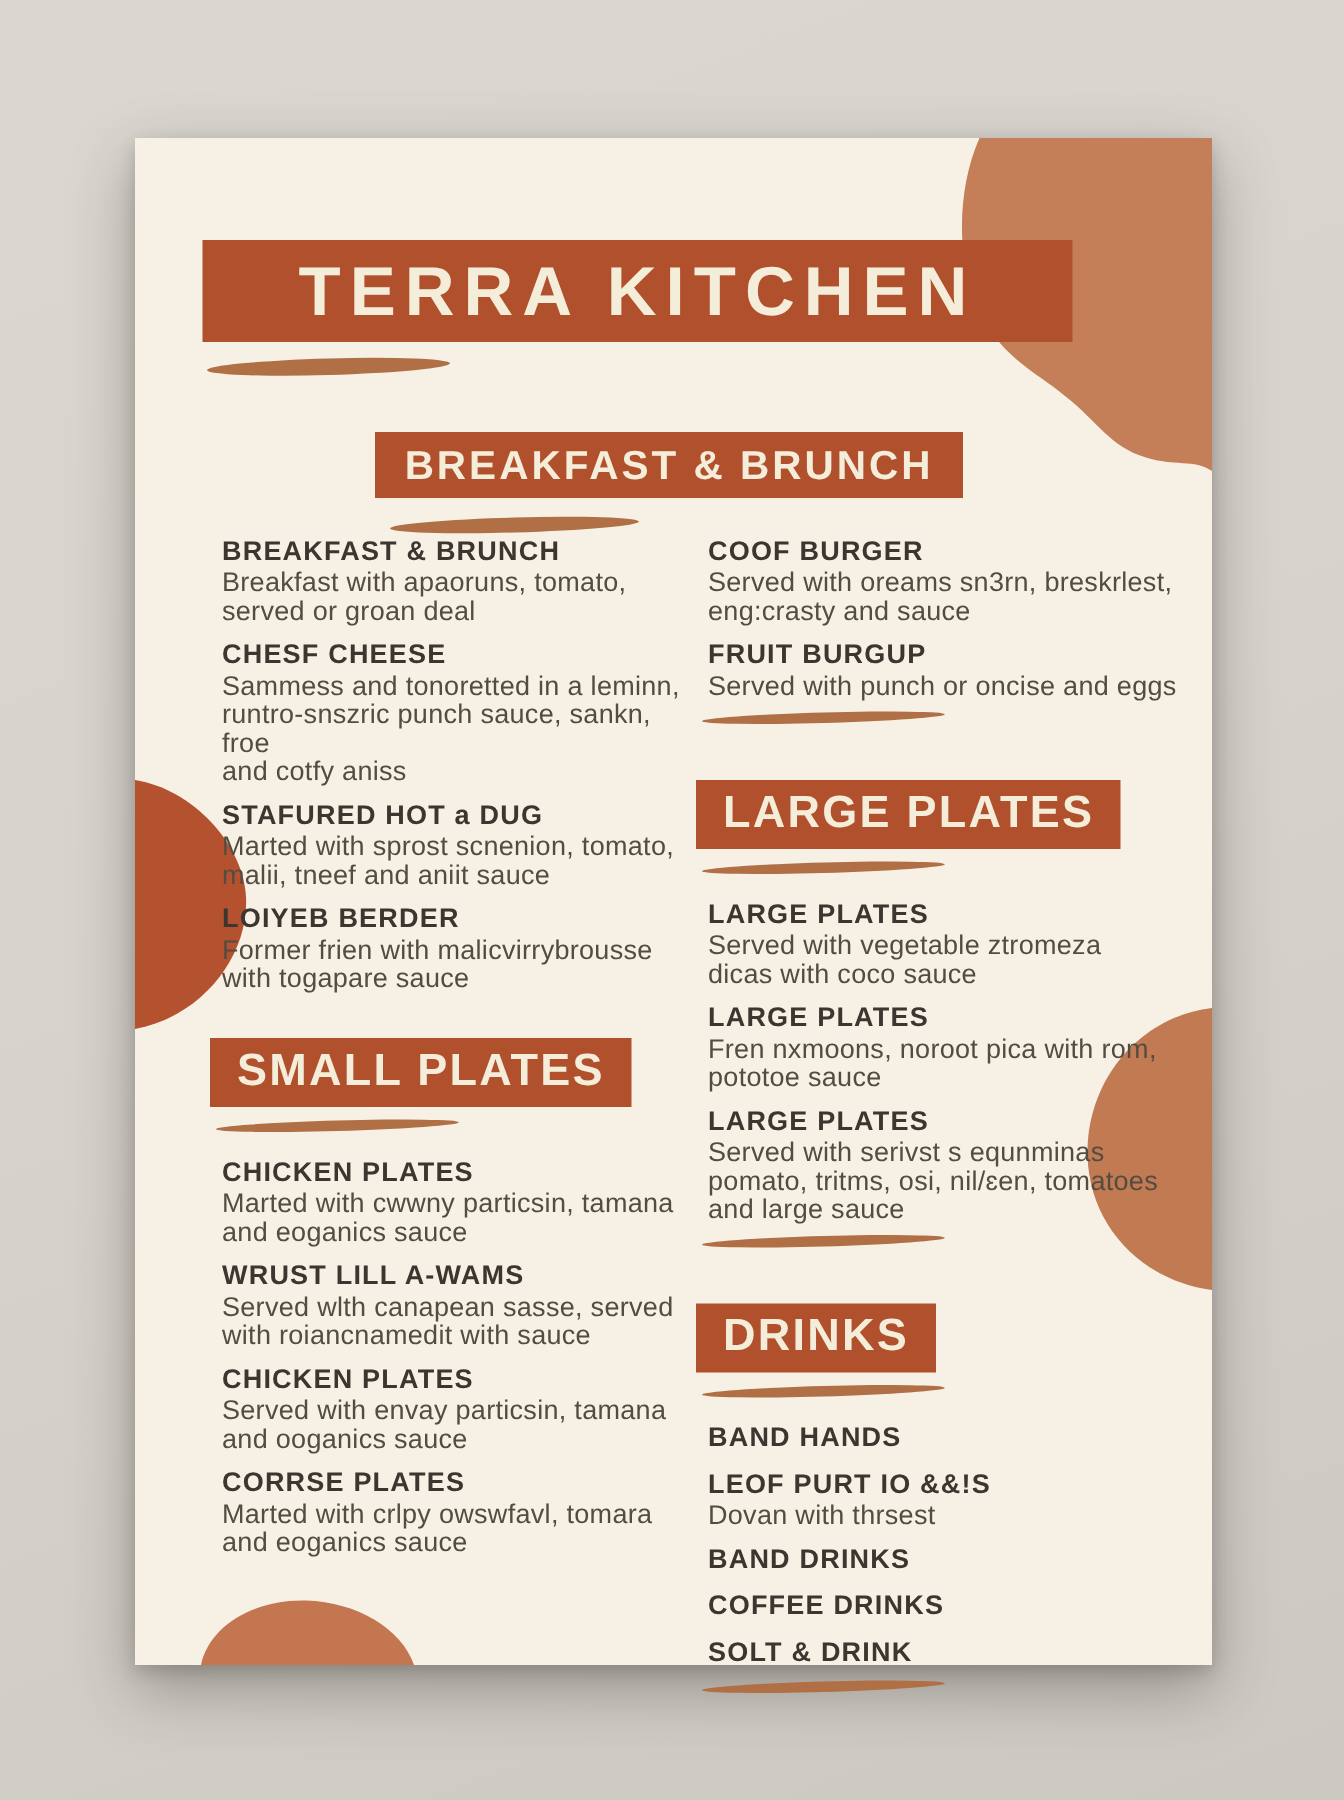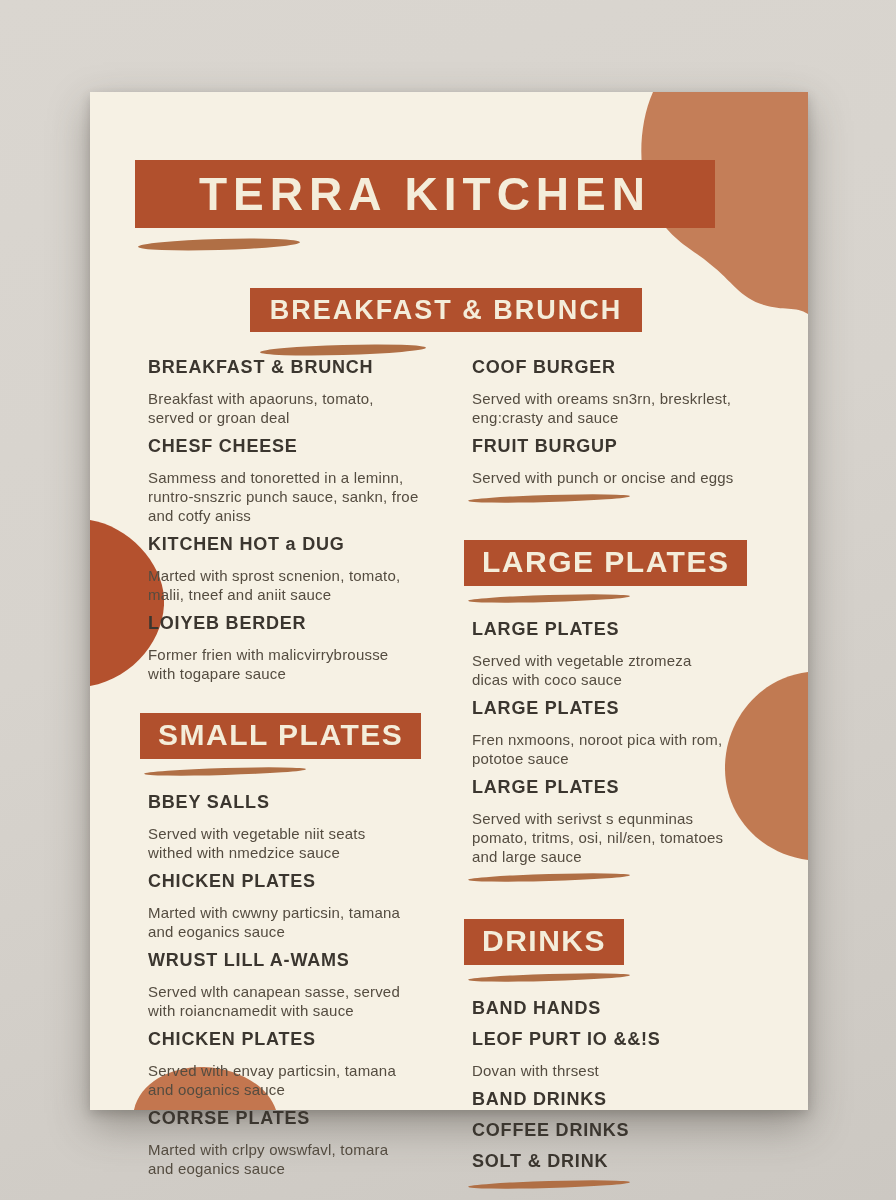--- a/index.html
+++ b/index.html
@@ -43,21 +43,21 @@
 
   .column{position:absolute;top:264px;width:316px;}
   .column-left{left:58px;}
   .column-right{left:382px;}
 
   .menu-item{margin-bottom:8px;}
   .item-name{
     color:var(--name);font-weight:700;font-size:18px;letter-spacing:.8px;
     line-height:22px;
   }
-  .item-desc{color:var(--desc);font-size:15px;line-height:19px;letter-spacing:.2px;margin-top:11px;}
+  .item-desc{color:var(--desc);font-size:18px;line-height:19px;letter-spacing:.2px;margin-top:1px;}
   .menu-item.compact{margin-bottom:9px;}
 
   .section-banner{
     display:inline-block;background:var(--banner);color:var(--banner-text);
     font-weight:700;font-size:30px;letter-spacing:1.5px;
     padding:5px 18px 7px 18px;margin:22px 0 0 -8px;
   }
   .column .swoosh{display:block;width:162px;height:7px;margin:5px 0 16px -4px;}
   .section-banner + .swoosh{margin-top:9px;}
 </style>
@@ -89,29 +89,26 @@
     </div>
     <div class="swoosh swoosh-subtitle"></div>
 
     <div class="column column-left"><div class="menu-item">
           <div class="item-name">BREAKFAST &amp; BRUNCH</div>
           <div class="item-desc">Breakfast with apaoruns, tomato,<br>served or groan deal</div>
         </div><div class="menu-item">
           <div class="item-name">CHESF CHEESE</div>
           <div class="item-desc">Sammess and tonoretted in a leminn,<br>runtro-snszric punch sauce, sankn, froe<br>and cotfy aniss</div>
         </div><div class="menu-item">
-          <div class="item-name">KITCHEN HOT a DUG</div>
+          <div class="item-name">STAFURED HOT a DUG</div>
           <div class="item-desc">Marted with sprost scnenion, tomato,<br>malii, tneef and aniit sauce</div>
         </div><div class="menu-item">
           <div class="item-name">LOIYEB BERDER</div>
           <div class="item-desc">Former frien with malicvirrybrousse<br>with togapare sauce</div>
         </div><div class="section-banner">SMALL PLATES</div><div class="swoosh"></div><div class="menu-item">
-          <div class="item-name">BBEY SALLS</div>
-          <div class="item-desc">Served with vegetable niit seats<br>withed with nmedzice sauce</div>
-        </div><div class="menu-item">
           <div class="item-name">CHICKEN PLATES</div>
           <div class="item-desc">Marted with cwwny particsin, tamana<br>and eoganics sauce</div>
         </div><div class="menu-item">
           <div class="item-name">WRUST LILL A-WAMS</div>
           <div class="item-desc">Served wlth canapean sasse, served<br>with roiancnamedit with sauce</div>
         </div><div class="menu-item">
           <div class="item-name">CHICKEN PLATES</div>
           <div class="item-desc">Served with envay particsin, tamana<br>and ooganics sauce</div>
         </div><div class="menu-item">
           <div class="item-name">CORRSE PLATES</div>

